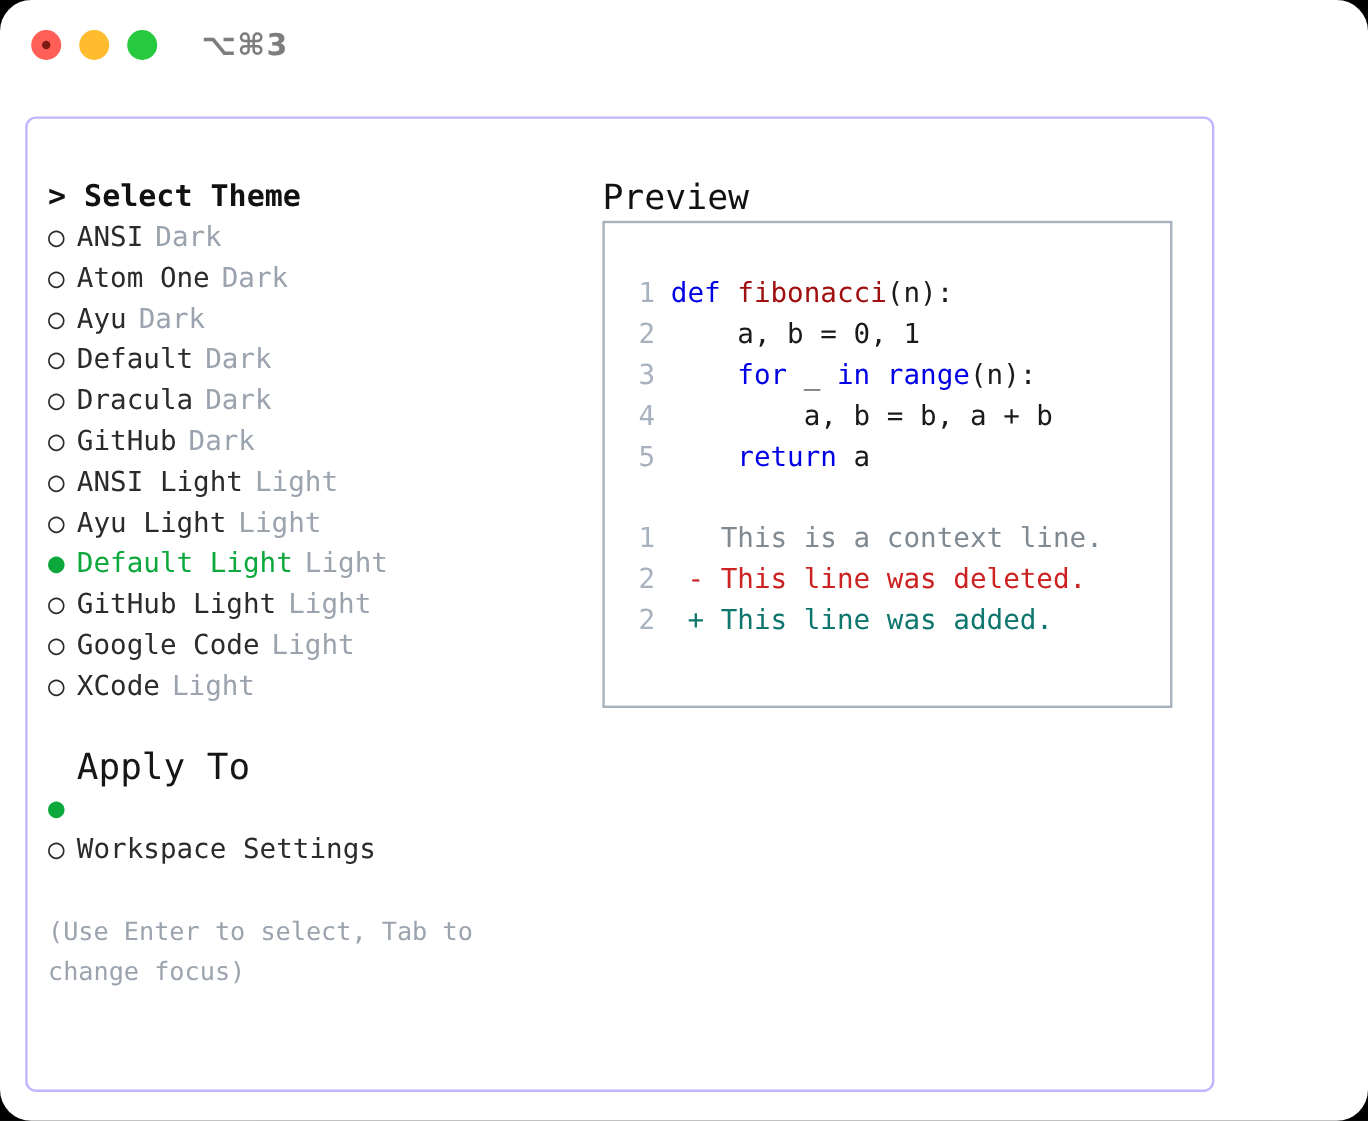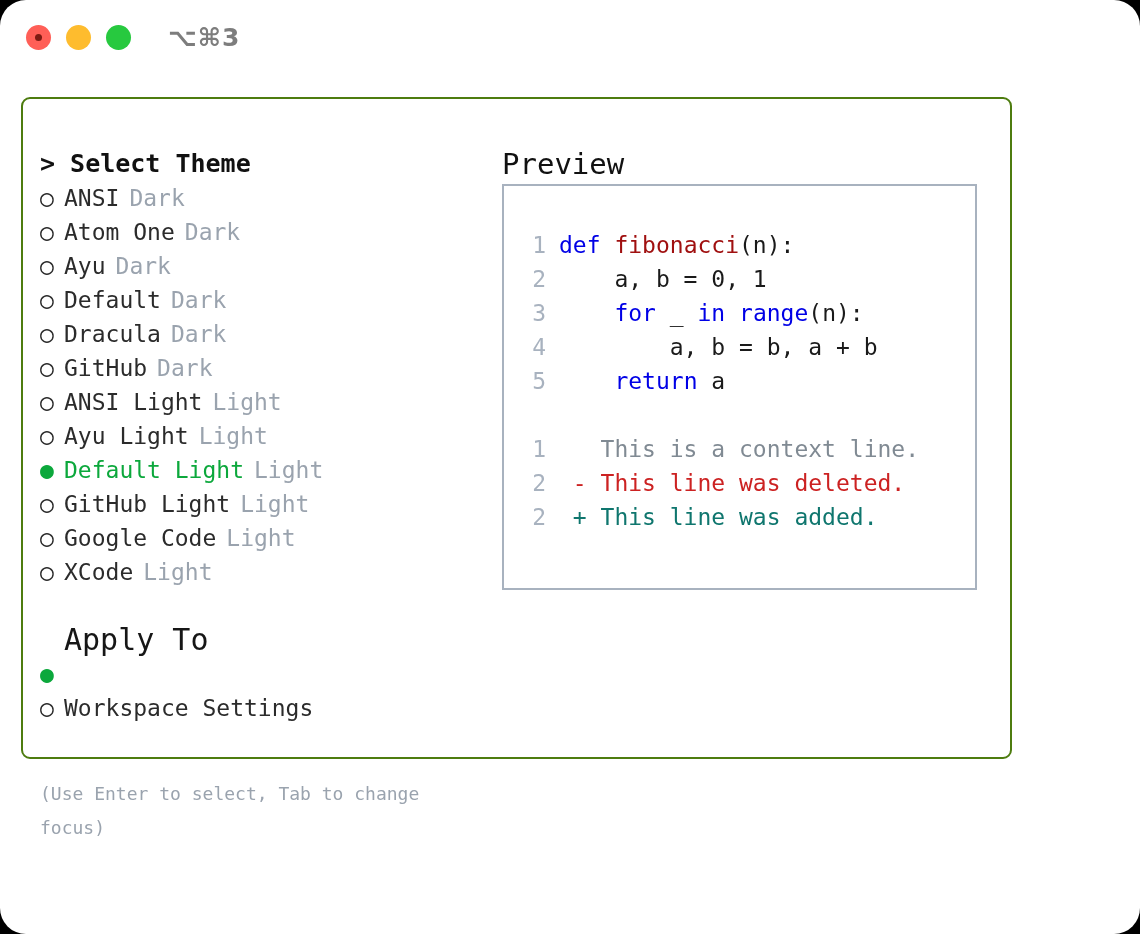--- a/index.html
+++ b/index.html
@@ -67,22 +67,22 @@
     letter-spacing: 1px;
     font-family: "DejaVu Sans", "Liberation Sans", sans-serif;
   }
 
   
   .panel {
     position: absolute;
     left: 21px;
     top: 97px;
     width: 991px;
-    height: 662px;
-    border: 2px solid #4d7c0f;
+    height: 813px;
+    border: 2px solid #c4b5fd;
     border-radius: 9px;
     box-sizing: border-box;
     background: #ffffff;
   }
 
   
   .col-left {
     position: absolute;
     left: 17px;
     top: 48px;
@@ -136,22 +136,22 @@
     height: 34px;
   }
   .plain-header {
     font-size: 30px;
     color: #161616;
     line-height: 34px;
     padding-left: 24px;
     white-space: pre;
   }
   .hint {
-    margin-top: 52px;
-    font-size: 18px;
+    margin-top: 34px;
+    font-size: 21px;
     line-height: 34px;
     color: #9aa3ae;
     width: 405px;
   }
 
   
   .preview-title {
     font-size: 29px;
     color: #111111;
     line-height: 34px;

